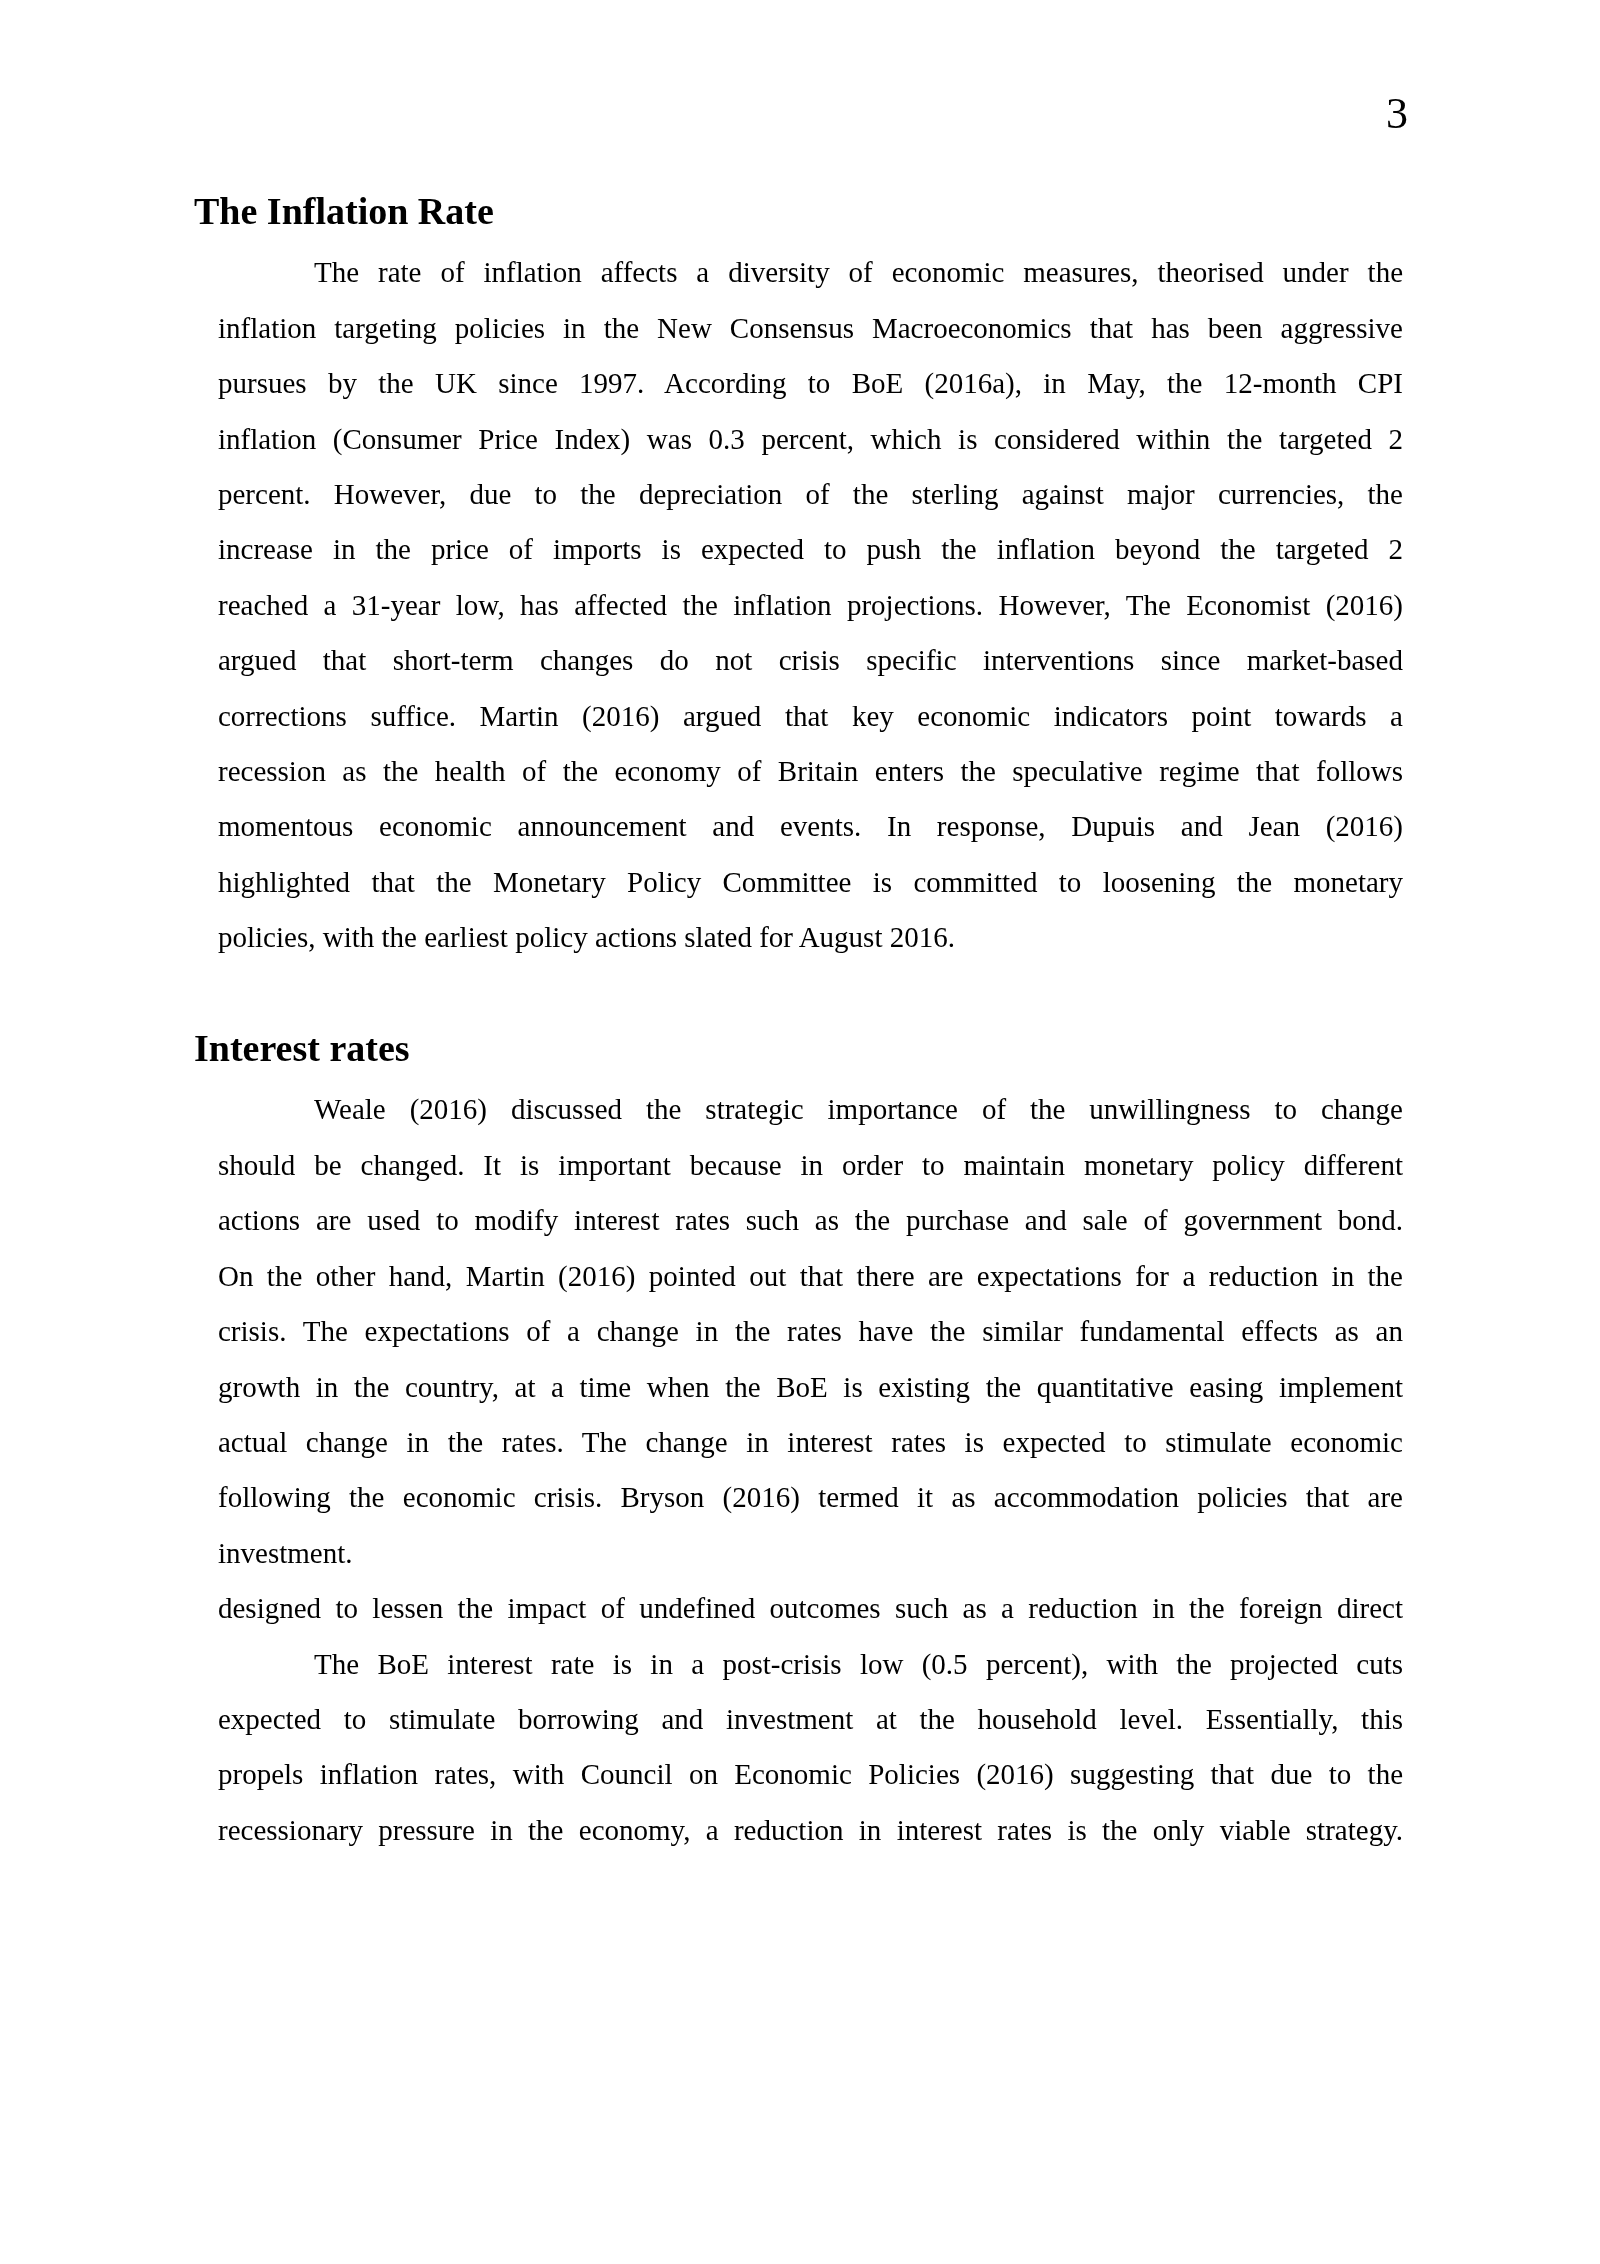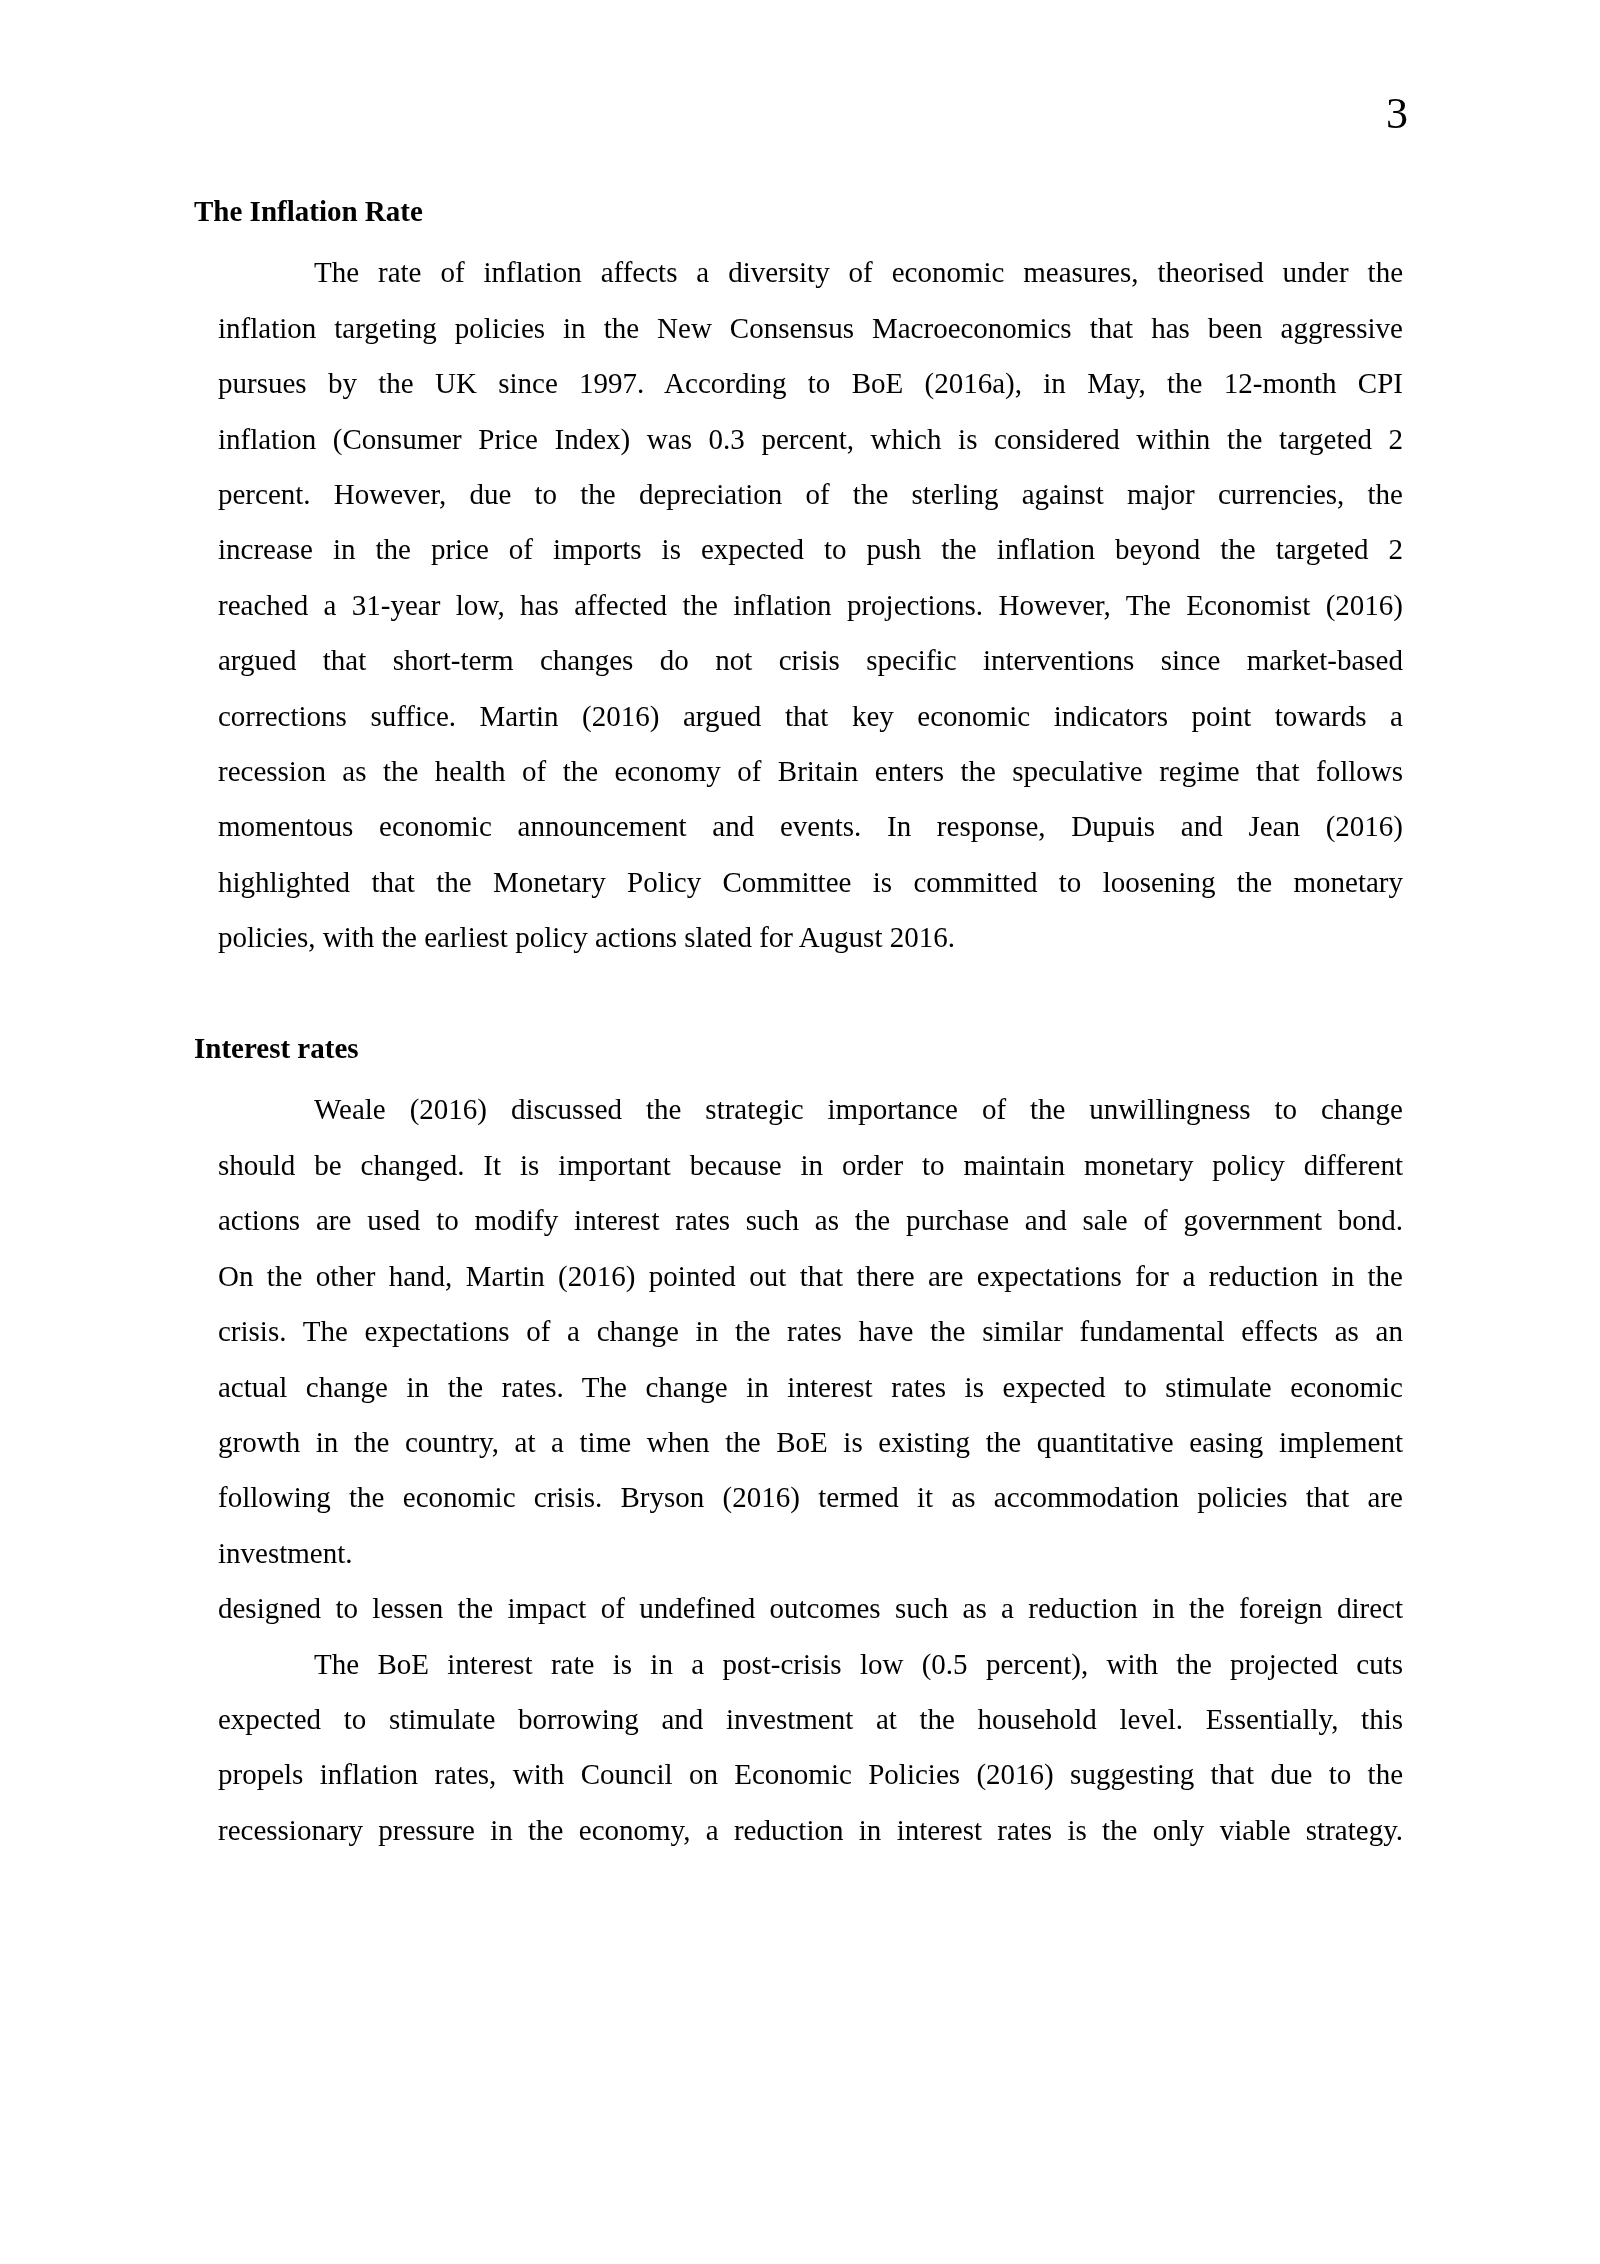--- a/index.html
+++ b/index.html
@@ -30,21 +30,21 @@
   }
   .content {
     position: absolute;
     left: 194px;
     top: 184px;
     width: 1209px;
     font-size: 29px;
     line-height: 55.4px;
   }
   .section-heading {
-    font-size: 29px;
+    font-size: 38px;
     font-weight: bold;
     margin: 0 0 6px 0;
     padding: 0;
     text-align: left;
     line-height: 55.4px;
   }
   .document-section + .document-section .section-heading {
     margin-top: 55.4px;
   }
   .paragraph {
@@ -89,22 +89,22 @@
         </div>
       </section>
       <section class="document-section">
         <h2 class="section-heading">Interest rates</h2>
         <div class="paragraph">
           <div class="line indent">Weale (2016) discussed the strategic importance of the unwillingness to change</div>
           <div class="line">should be changed. It is important because in order to maintain monetary policy different</div>
           <div class="line">actions are used to modify interest rates such as the purchase and sale of government bond.</div>
           <div class="line">On the other hand, Martin (2016) pointed out that there are expectations for a reduction in the</div>
           <div class="line">crisis. The expectations of a change in the rates have the similar fundamental effects as an</div>
+          <div class="line">growth in the country, at a time when the BoE is existing the quantitative easing implement</div>
           <div class="line">actual change in the rates. The change in interest rates is expected to stimulate economic</div>
-          <div class="line">growth in the country, at a time when the BoE is existing the quantitative easing implement</div>
           <div class="line">following the economic crisis. Bryson (2016) termed it as accommodation policies that are</div>
           <div class="line last">investment.</div>
           <div class="line">designed to lessen the impact of undefined outcomes such as a reduction in the foreign direct</div>
         </div>
         <div class="paragraph">
           <div class="line indent">The BoE interest rate is in a post-crisis low (0.5 percent), with the projected cuts</div>
           <div class="line">expected to stimulate borrowing and investment at the household level. Essentially, this</div>
           <div class="line">propels inflation rates, with Council on Economic Policies (2016) suggesting that due to the</div>
           <div class="line">recessionary pressure in the economy, a reduction in interest rates is the only viable strategy.</div>
         </div>

